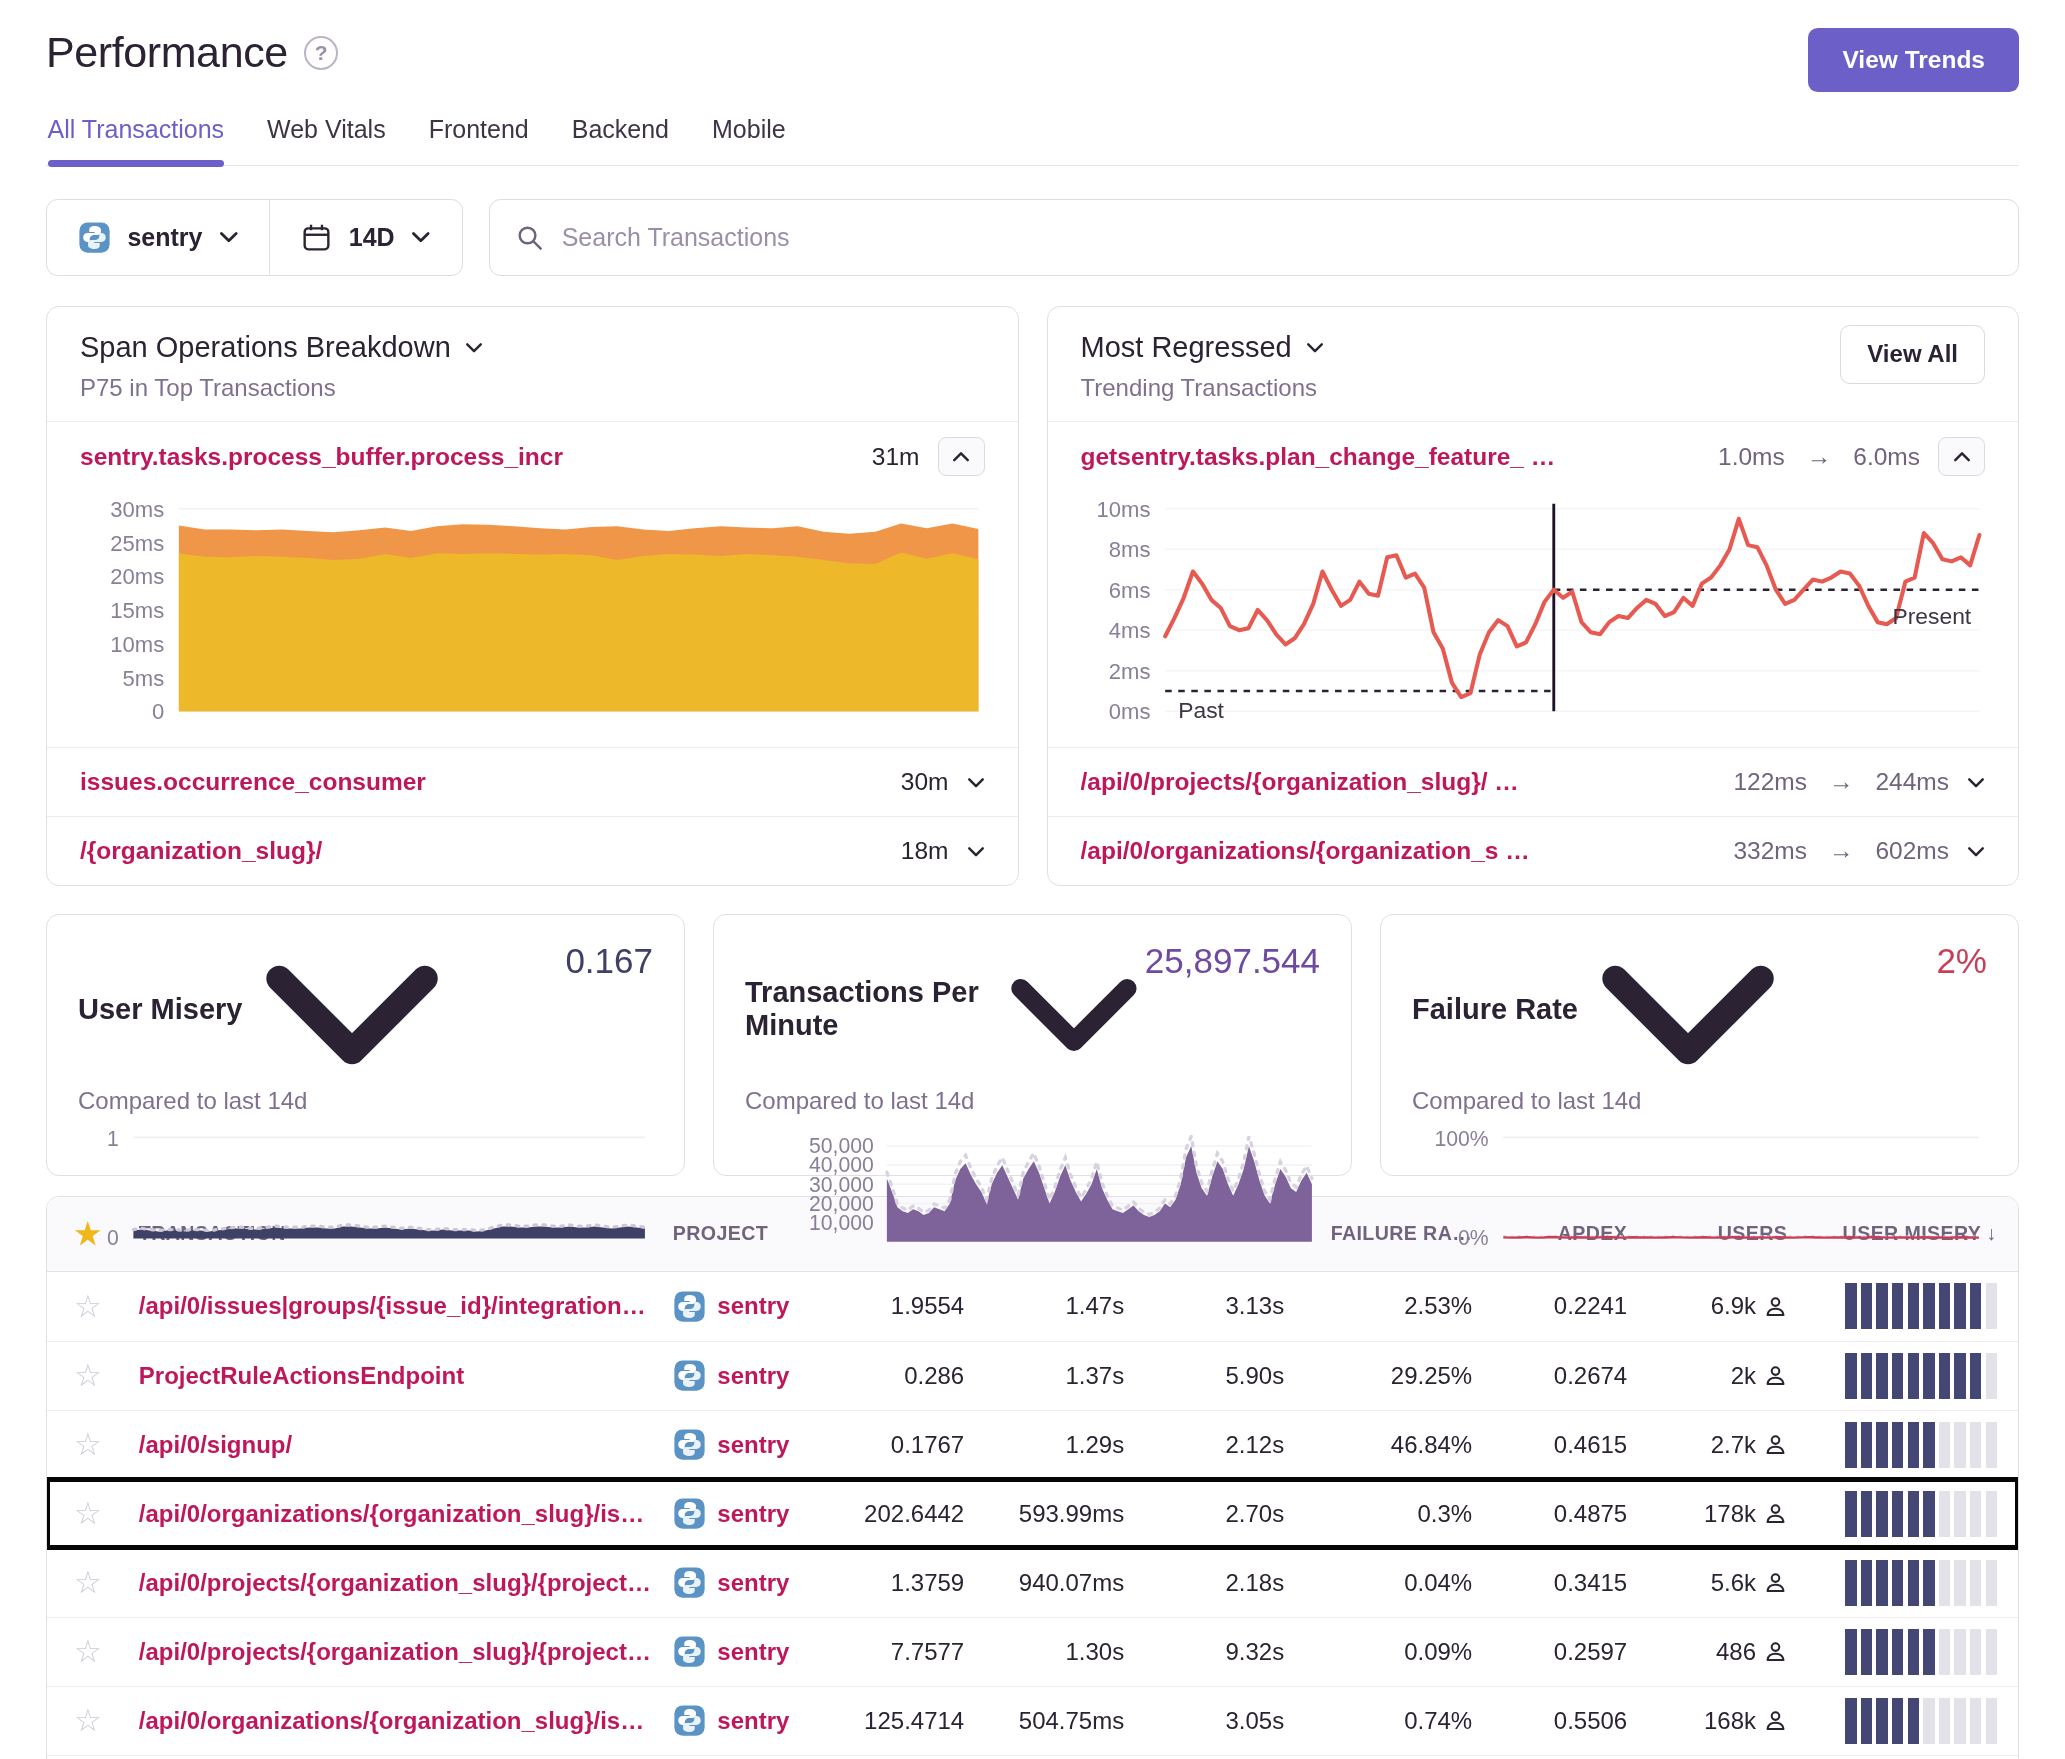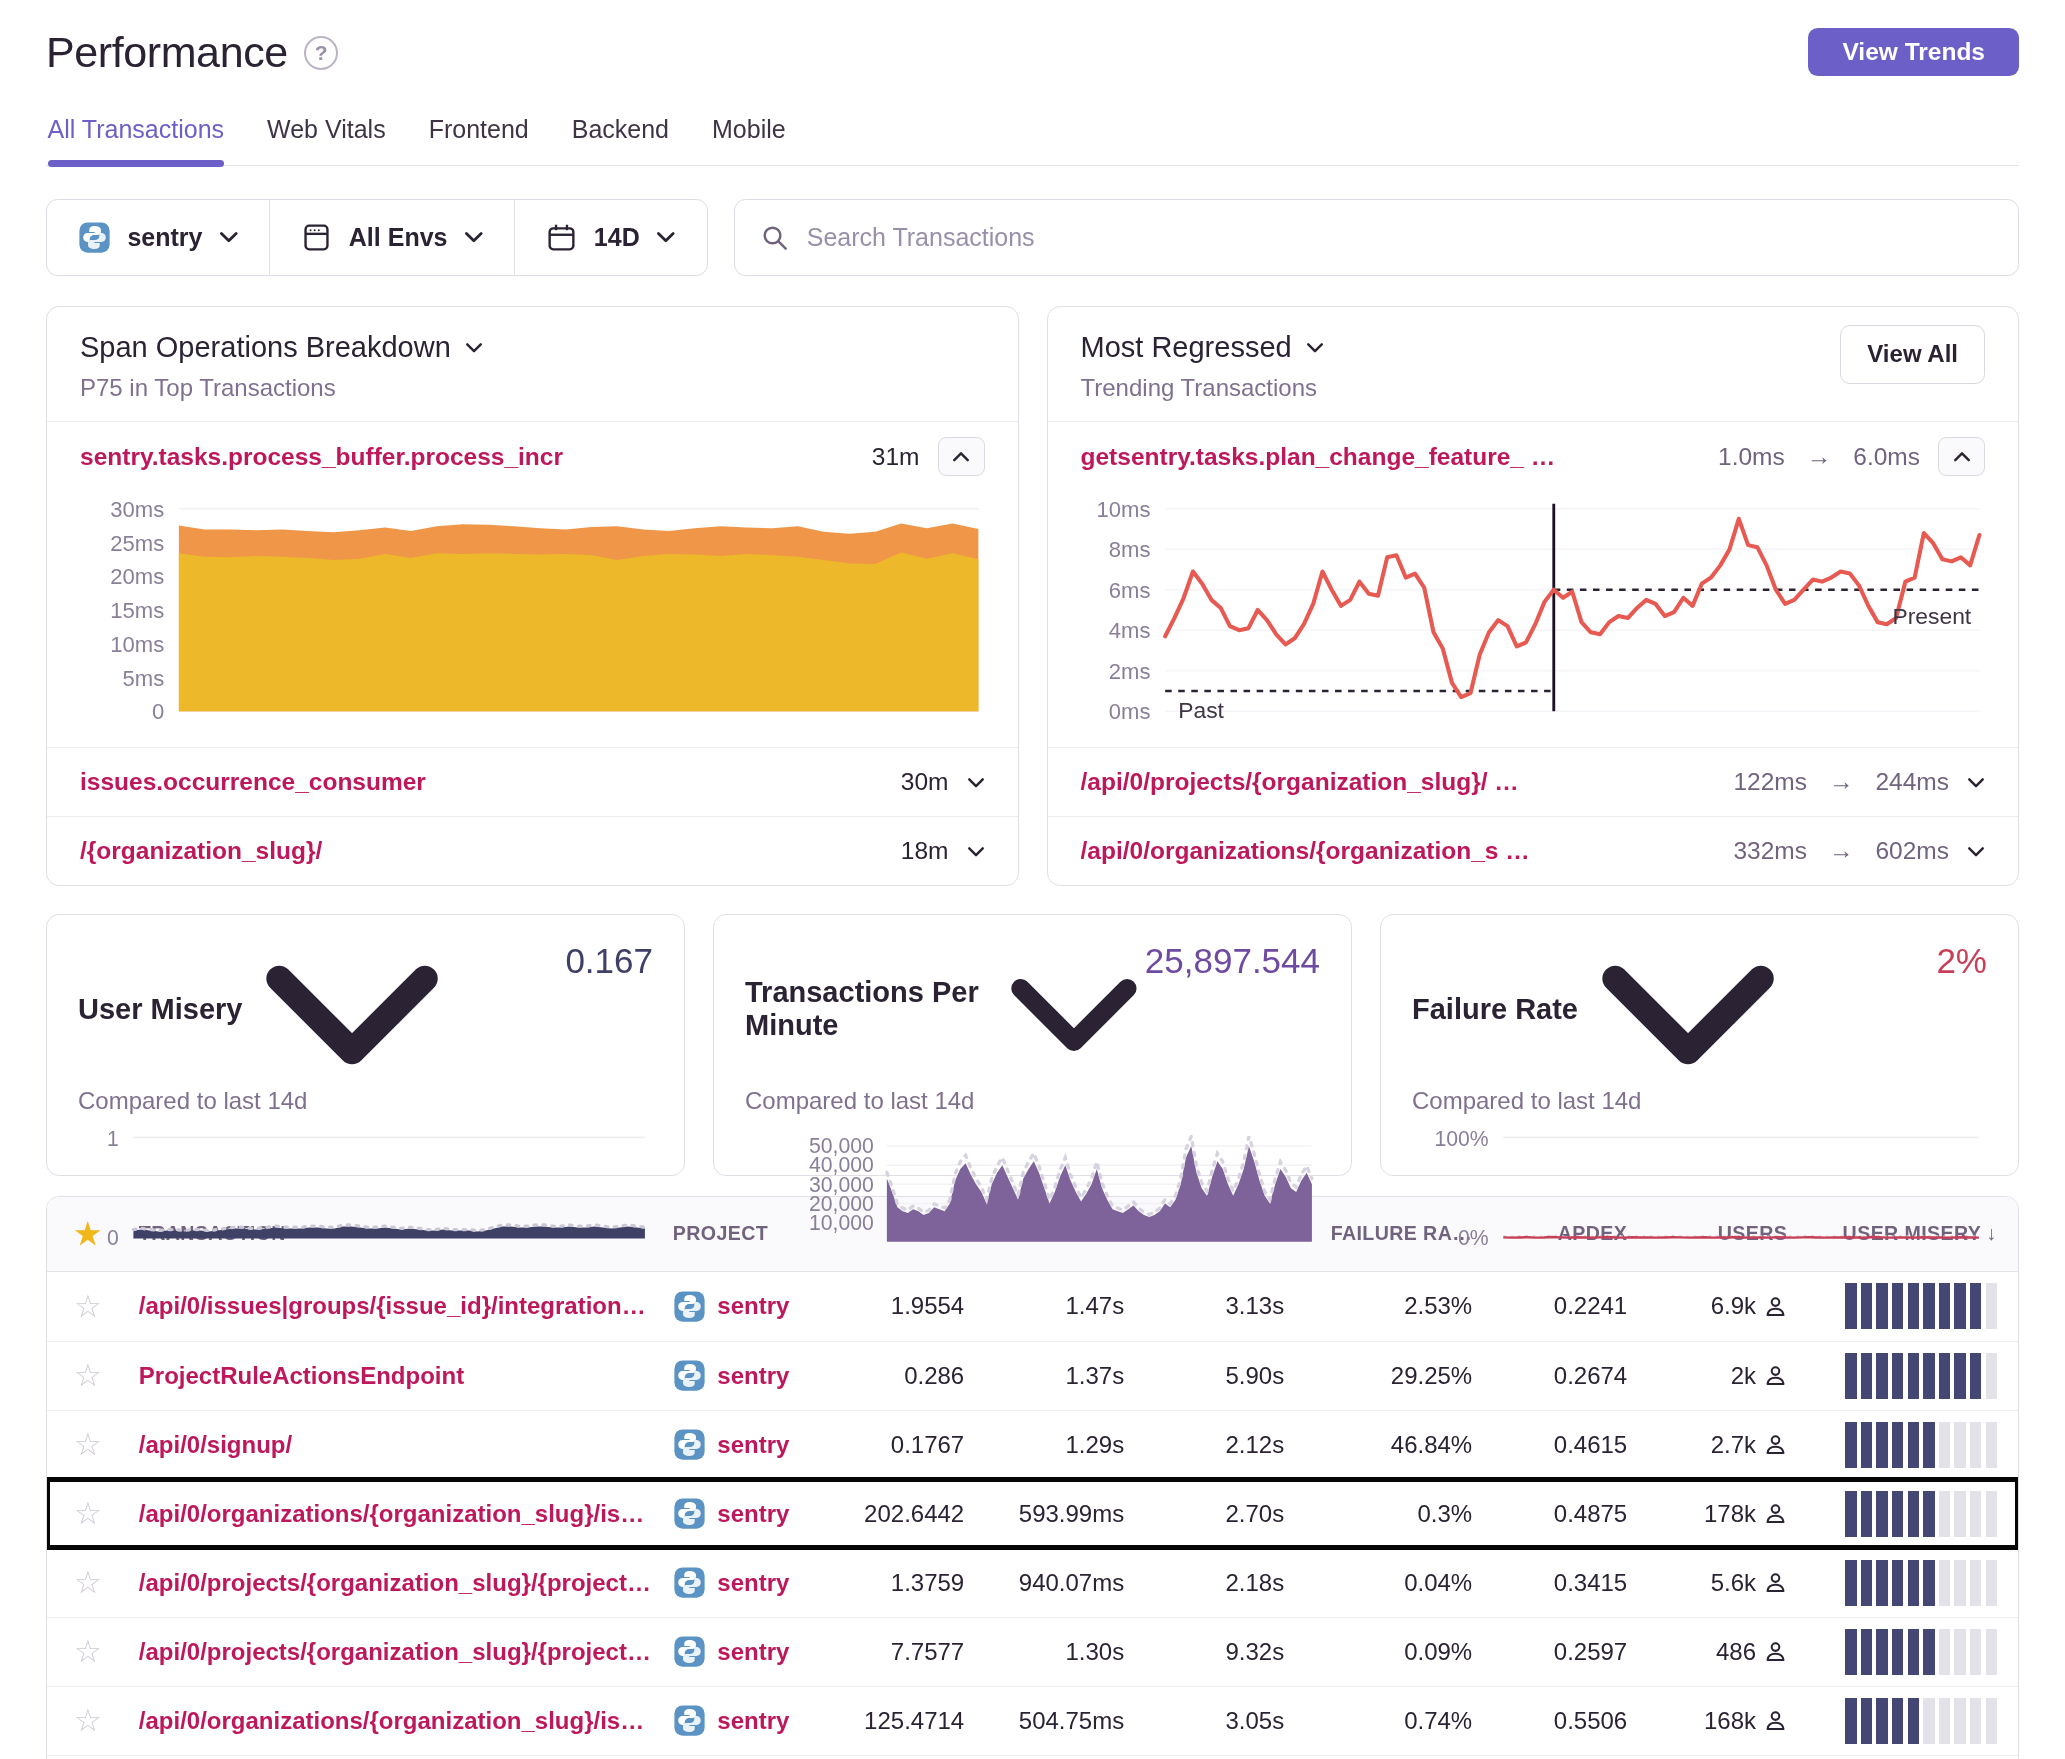--- a/index.html
+++ b/index.html
@@ -8,21 +8,21 @@
   a { text-decoration:none; }
   .link { color:#be185d; cursor:pointer;font-weight:bold; }
 
   
   .page-header { position:relative; padding:28px 46px 0; background:#fff; }
   .title-row { display:flex; align-items:center; gap:16.4px; }
   h1 { font-size:43px; font-weight:400; letter-spacing:-0.4px; }
   .help-icon { width:34px; height:34px; border:2.5px solid #BCB3C6; border-radius:50%;
     color:#9B90AC; font-size:21px; font-weight:700; display:flex; align-items:center; justify-content:center; }
   .view-trends { position:absolute; top:28px; right:46px; background:#6C5FC7; color:#fff;
-    font-size:24.5px; font-weight:700; padding:10px 34px; border:none; border-radius:9.8px; cursor:pointer; }
+    font-size:24.5px; font-weight:700; padding:18px 34px; border:none; border-radius:9.8px; cursor:pointer; }
   .tabs { display:flex; gap:43px; margin-top:38px; font-size:25px; color:#3E3446;
     border-bottom:1.6px solid #E7E3EA; padding:0 1.6px; }
   .tab { padding-bottom:21px; position:relative; cursor:pointer; }
   .tab.active { color:#6C5FC7; }
   .tab.active::after { content:""; position:absolute; left:0; right:0; bottom:-1.6px; height:6.5px;
     background:#6C5FC7; border-radius:4.9px; }
 
   
   .filters { display:flex; gap:26px; margin:33px 46px 0; }
   .filter-group { display:flex; align-items:stretch; border:1.6px solid #DFDAE4; border-radius:11.5px;
@@ -116,35 +116,20 @@
         </svg>
       <span>sentry</span>
       <span class="chev">
           <svg width="19.6" height="12.3" viewBox="0 0 24 15">
             <path d="M3 3l9 9 9-9" stroke="currentColor" stroke-width="3.4" fill="none" stroke-linecap="round" stroke-linejoin="round"></path>
           </svg>
         </span>
     </div>
     <div class="filter-btn">
       <svg width="31" height="31" viewBox="0 0 34 34" fill="none" stroke="#2B2233" stroke-width="2.6">
-          <rect x="5" y="4" width="24" height="26" rx="4"></rect>
-          <circle cx="10.5" cy="9" r="1.1" fill="#2B2233" stroke="none"></circle>
-          <circle cx="15" cy="9" r="1.1" fill="#2B2233" stroke="none"></circle>
-          <circle cx="19.5" cy="9" r="1.1" fill="#2B2233" stroke="none"></circle>
-          <line x1="5" y1="13" x2="29" y2="13"></line>
-        </svg>
-      <span>All Envs</span>
-      <span class="chev">
-          <svg width="19.6" height="12.3" viewBox="0 0 24 15">
-            <path d="M3 3l9 9 9-9" stroke="currentColor" stroke-width="3.4" fill="none" stroke-linecap="round" stroke-linejoin="round"></path>
-          </svg>
-        </span>
-    </div>
-    <div class="filter-btn">
-      <svg width="31" height="31" viewBox="0 0 34 34" fill="none" stroke="#2B2233" stroke-width="2.6">
           <rect x="4" y="7" width="26" height="23" rx="4"></rect>
           <line x1="11" y1="3" x2="11" y2="9"></line>
           <line x1="23" y1="3" x2="23" y2="9"></line>
           <line x1="4" y1="14" x2="30" y2="14"></line>
         </svg>
       <span>14D</span>
       <span class="chev">
           <svg width="19.6" height="12.3" viewBox="0 0 24 15">
             <path d="M3 3l9 9 9-9" stroke="currentColor" stroke-width="3.4" fill="none" stroke-linecap="round" stroke-linejoin="round"></path>
           </svg>

